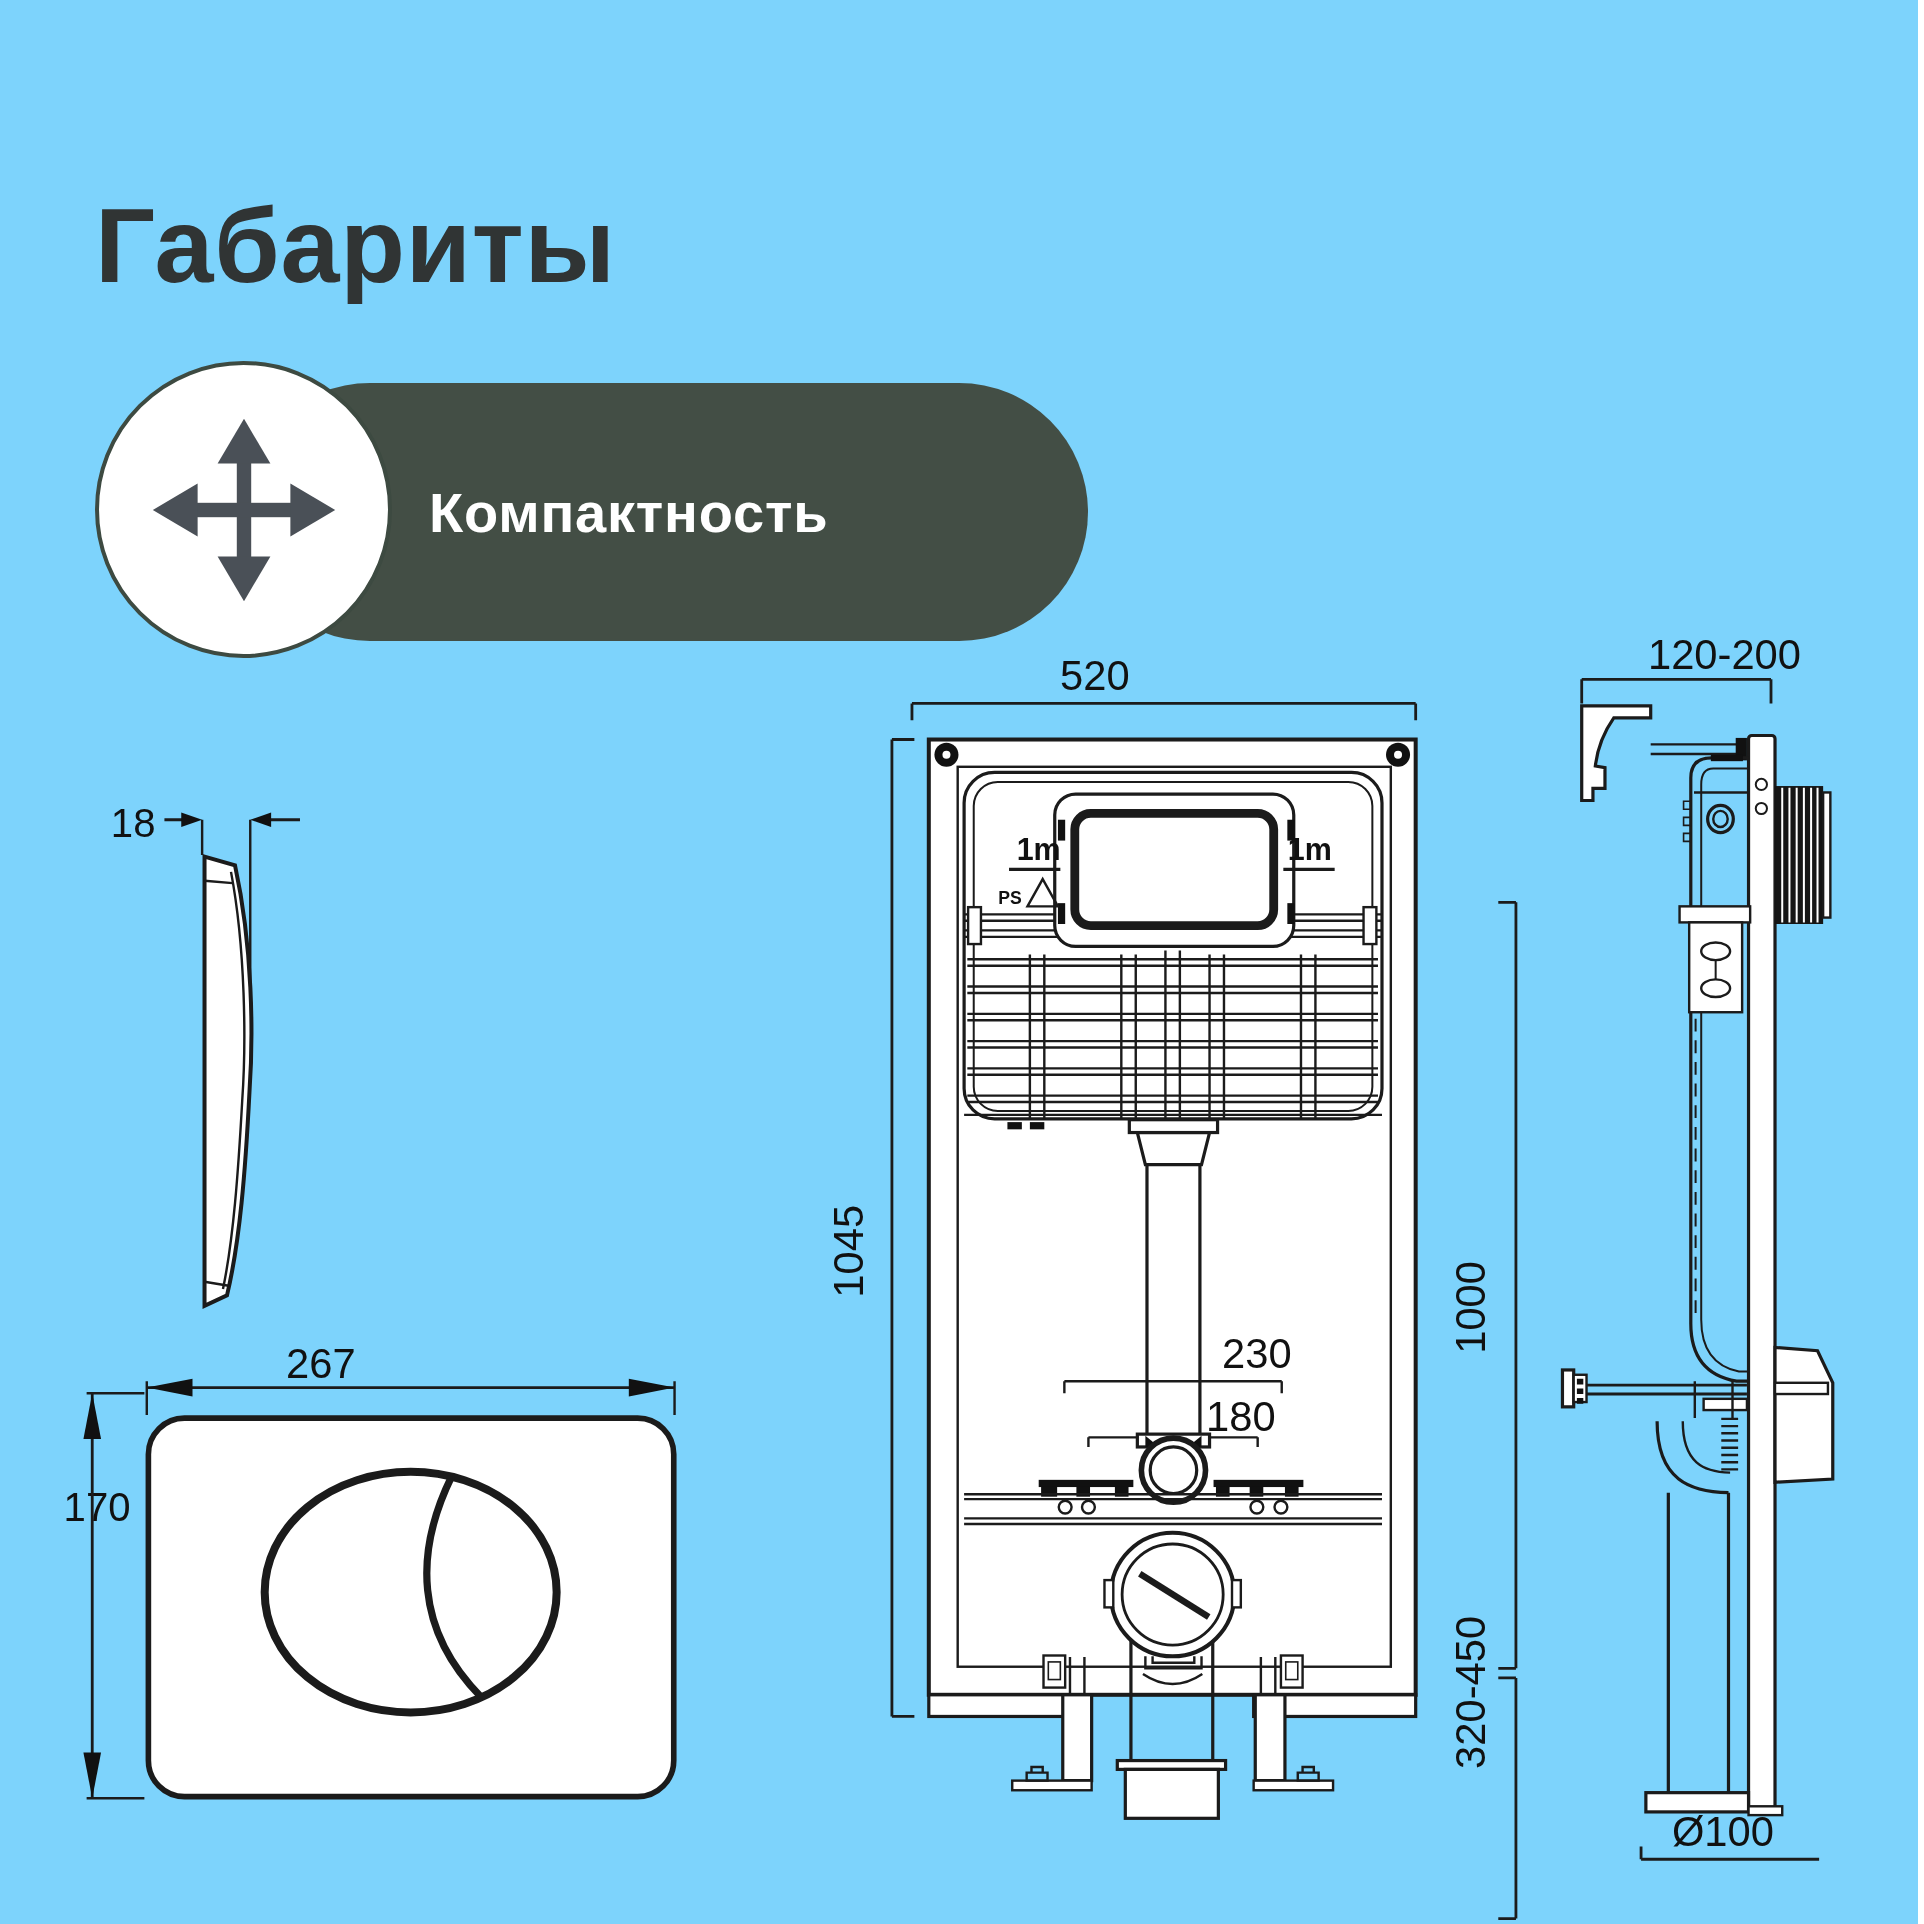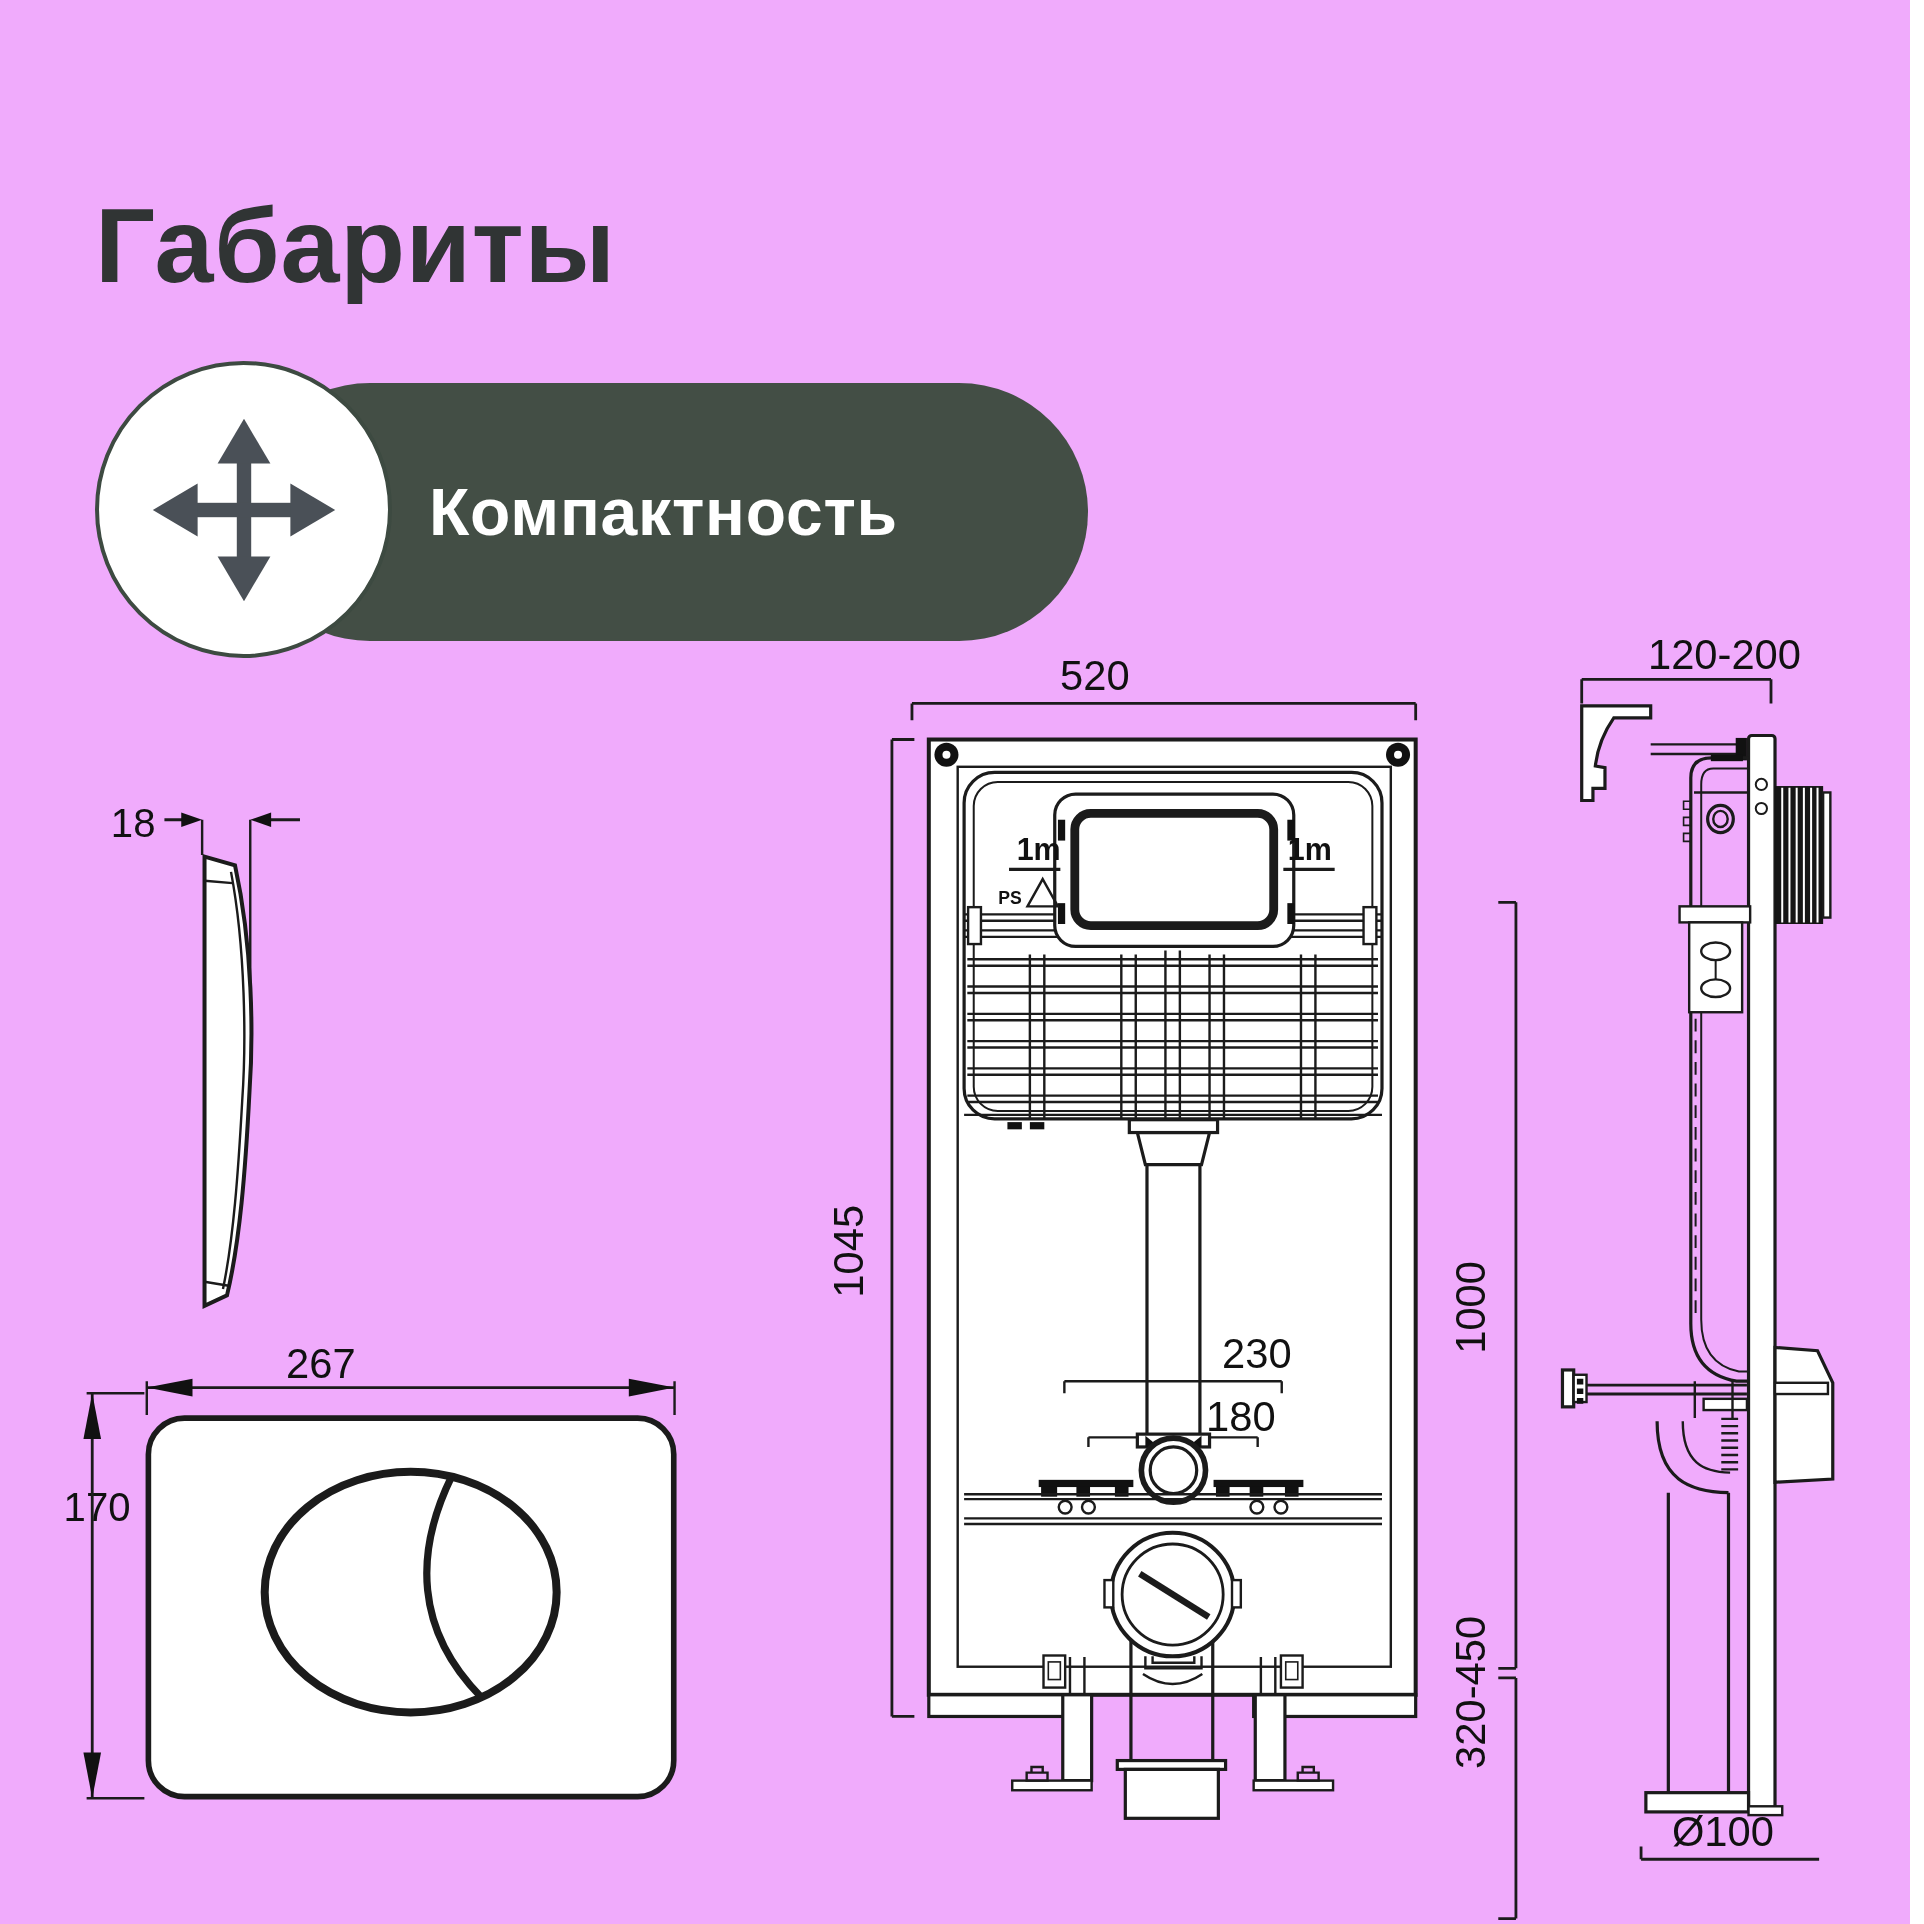--- a/index.html
+++ b/index.html
@@ -1,24 +1,24 @@
 <!DOCTYPE html>
 <html style="font-size:13px"><head>
 <meta charset="utf-8">
 <style>
   html,body{margin:0;padding:0;background:#fff;}
-  .screen{position:relative;width:1910px;height:1925px;background:#f0abfc;overflow:hidden;
-          font-family:"Liberation Sans",sans-serif;}
+  .screen{position:relative;width:1910px;height:1925px;background:#7dd3fc;overflow:hidden;
+          font-family:"Liberation Sans",sans-serif;padding-left:8px;}
   .page-title{position:absolute;left:95px;top:192px;margin:0;font-size:106px;line-height:1;
               font-weight:700;color:#303434;letter-spacing:0.8px;}
   
   .badge{position:absolute;left:0;top:0;}
   .badge-pill{position:absolute;left:241px;top:383px;width:847px;height:258px;border-radius:129px;
               background:#434e45;display:flex;align-items:center;box-sizing:border-box;padding-left:188px;}
-  .badge-pill span{color:#ffffff;font-size:66px;font-weight:700;letter-spacing:0.8px;}
+  .badge-pill span{color:#ffffff;font-size:56px;font-weight:700;letter-spacing:0.8px;}
   .badge-circle{position:absolute;left:95px;top:361px;width:297px;height:297px;border-radius:50%;
                 background:#ffffff;border:4.8px solid #3d4a41;box-sizing:border-box;
                 display:flex;align-items:center;justify-content:center;}
   
   .drawings{position:absolute;left:0;top:0;width:1925px;height:1925px;}
   .drawings path,.drawings rect,.drawings circle,.drawings ellipse,.drawings line,.drawings polyline{
       vector-effect:none;}
   text.dim{font-family:"Liberation Sans",sans-serif;font-size:52px;fill:#111;}
   text.dim-mid{font-family:"Liberation Sans",sans-serif;font-size:50px;fill:#111;}
   text.mark{font-family:"Liberation Sans",sans-serif;font-size:38px;font-weight:700;fill:#111;}

